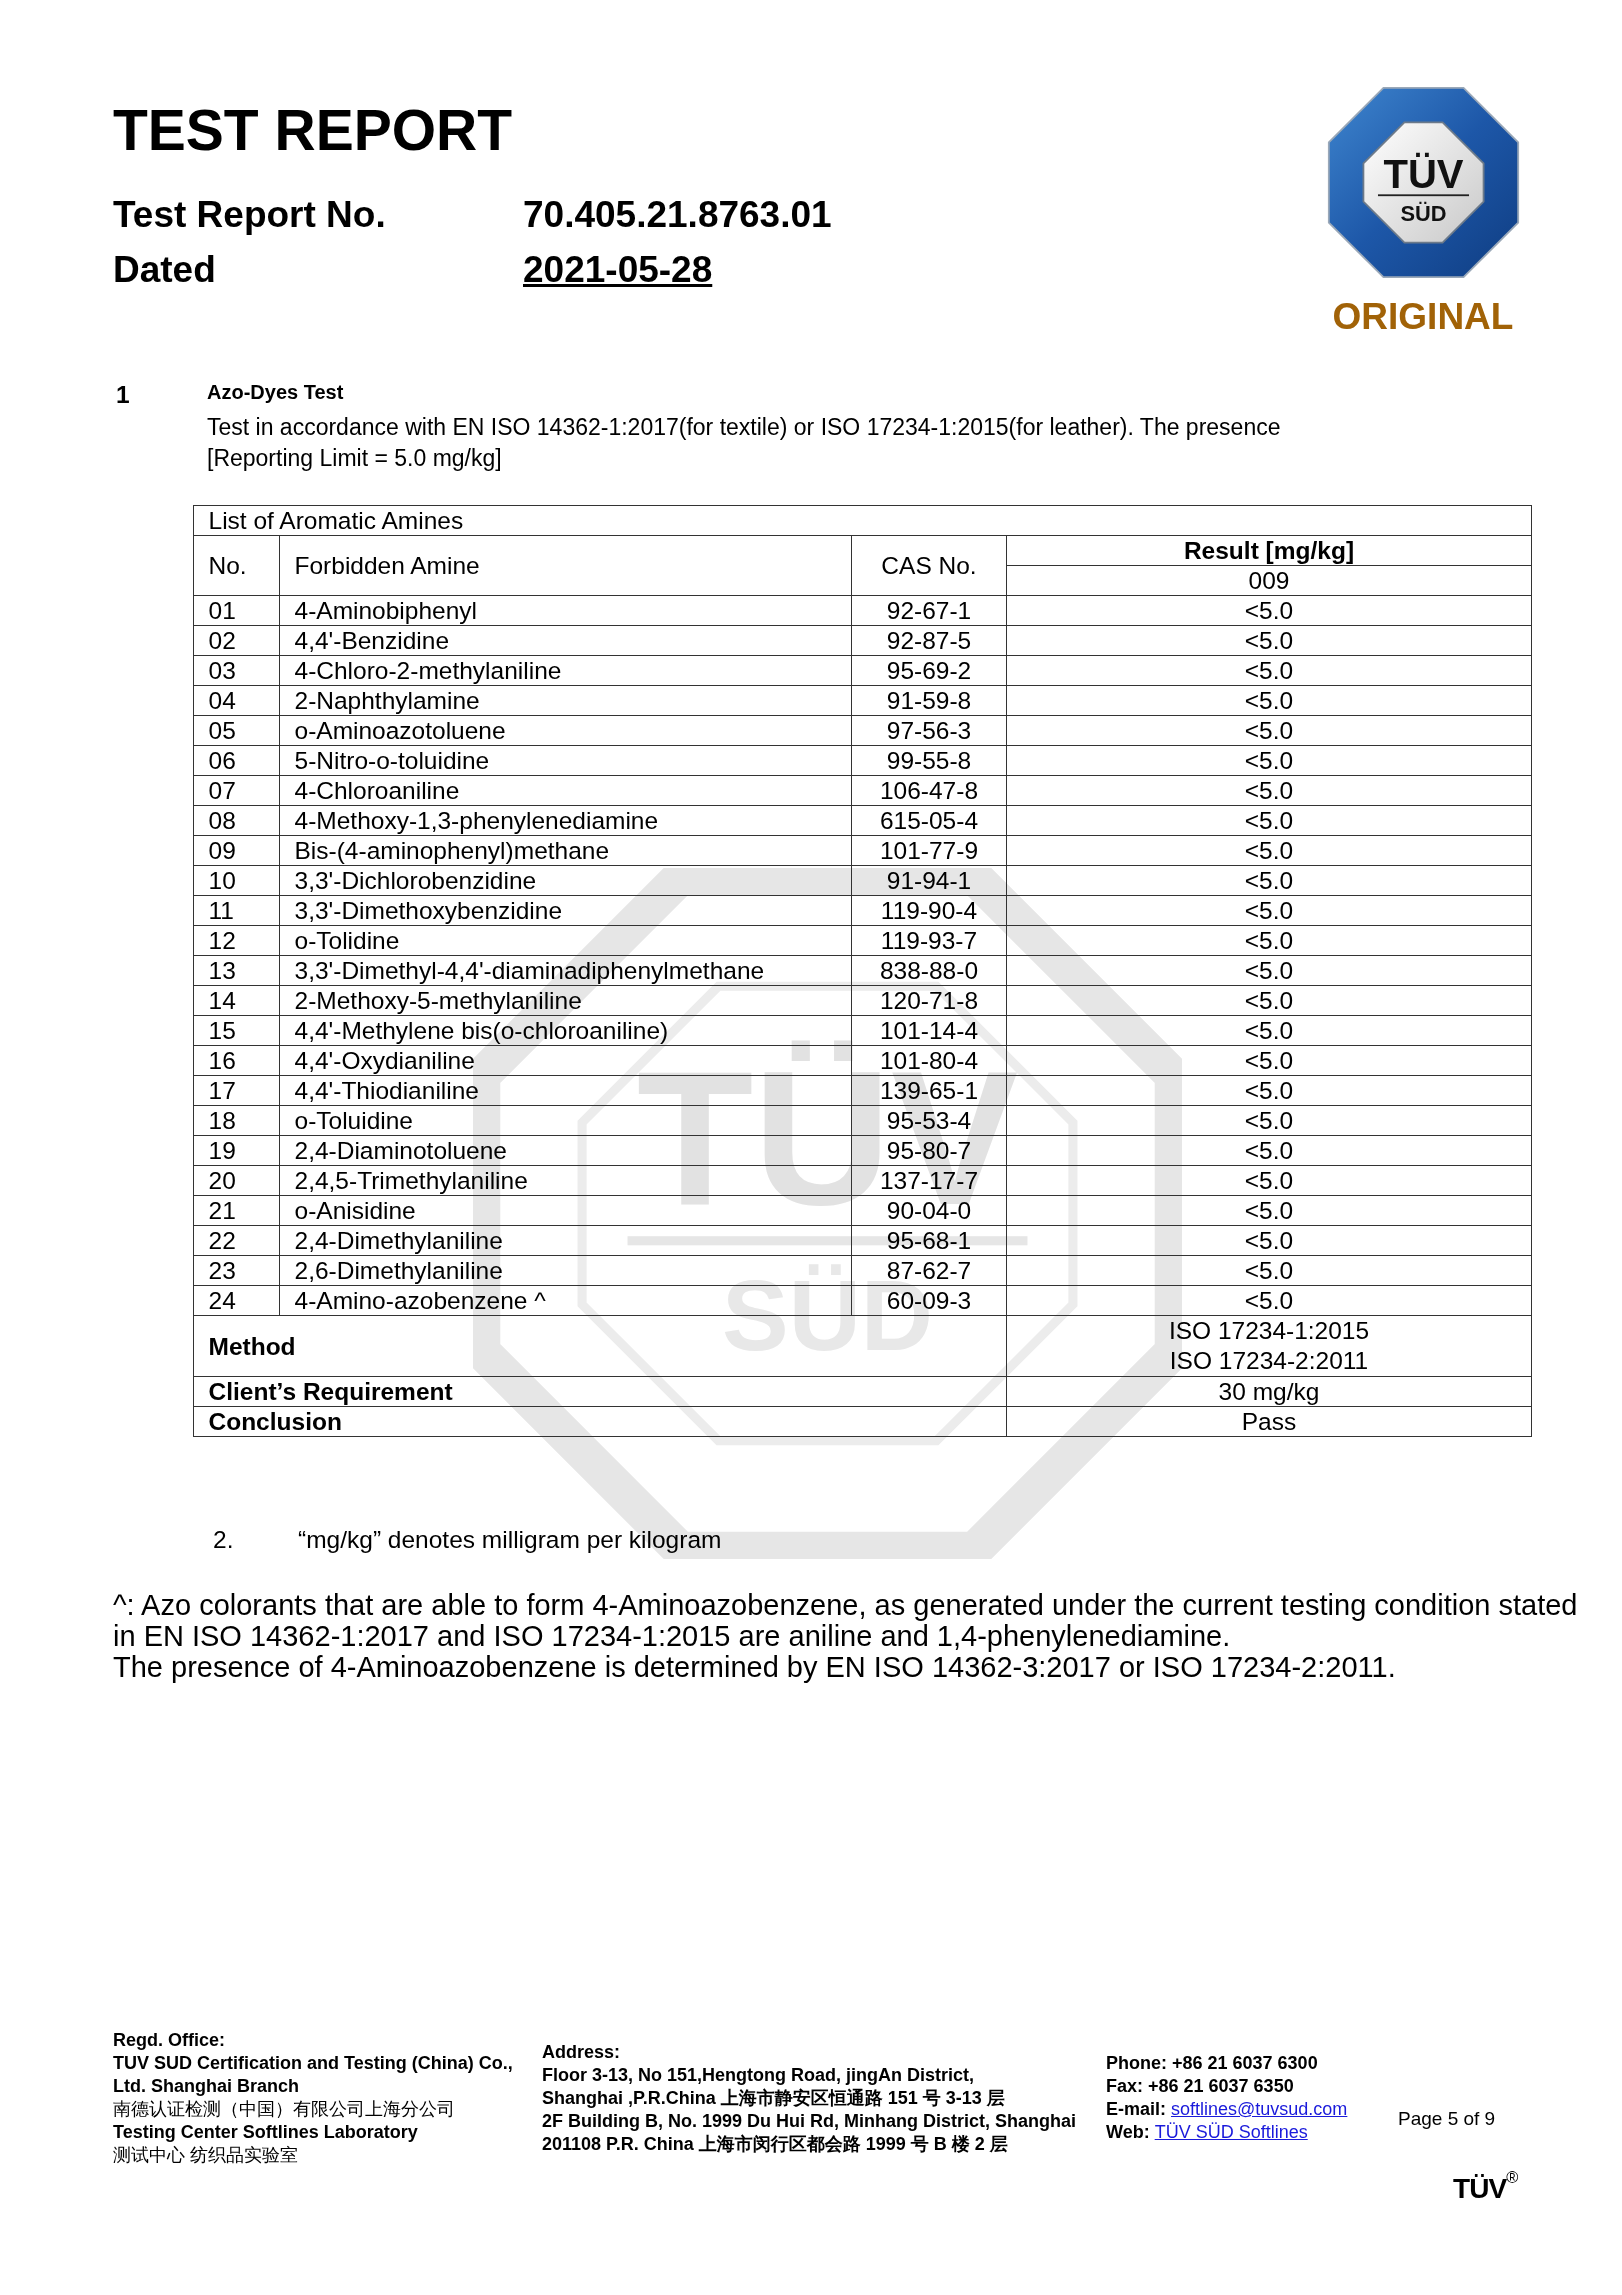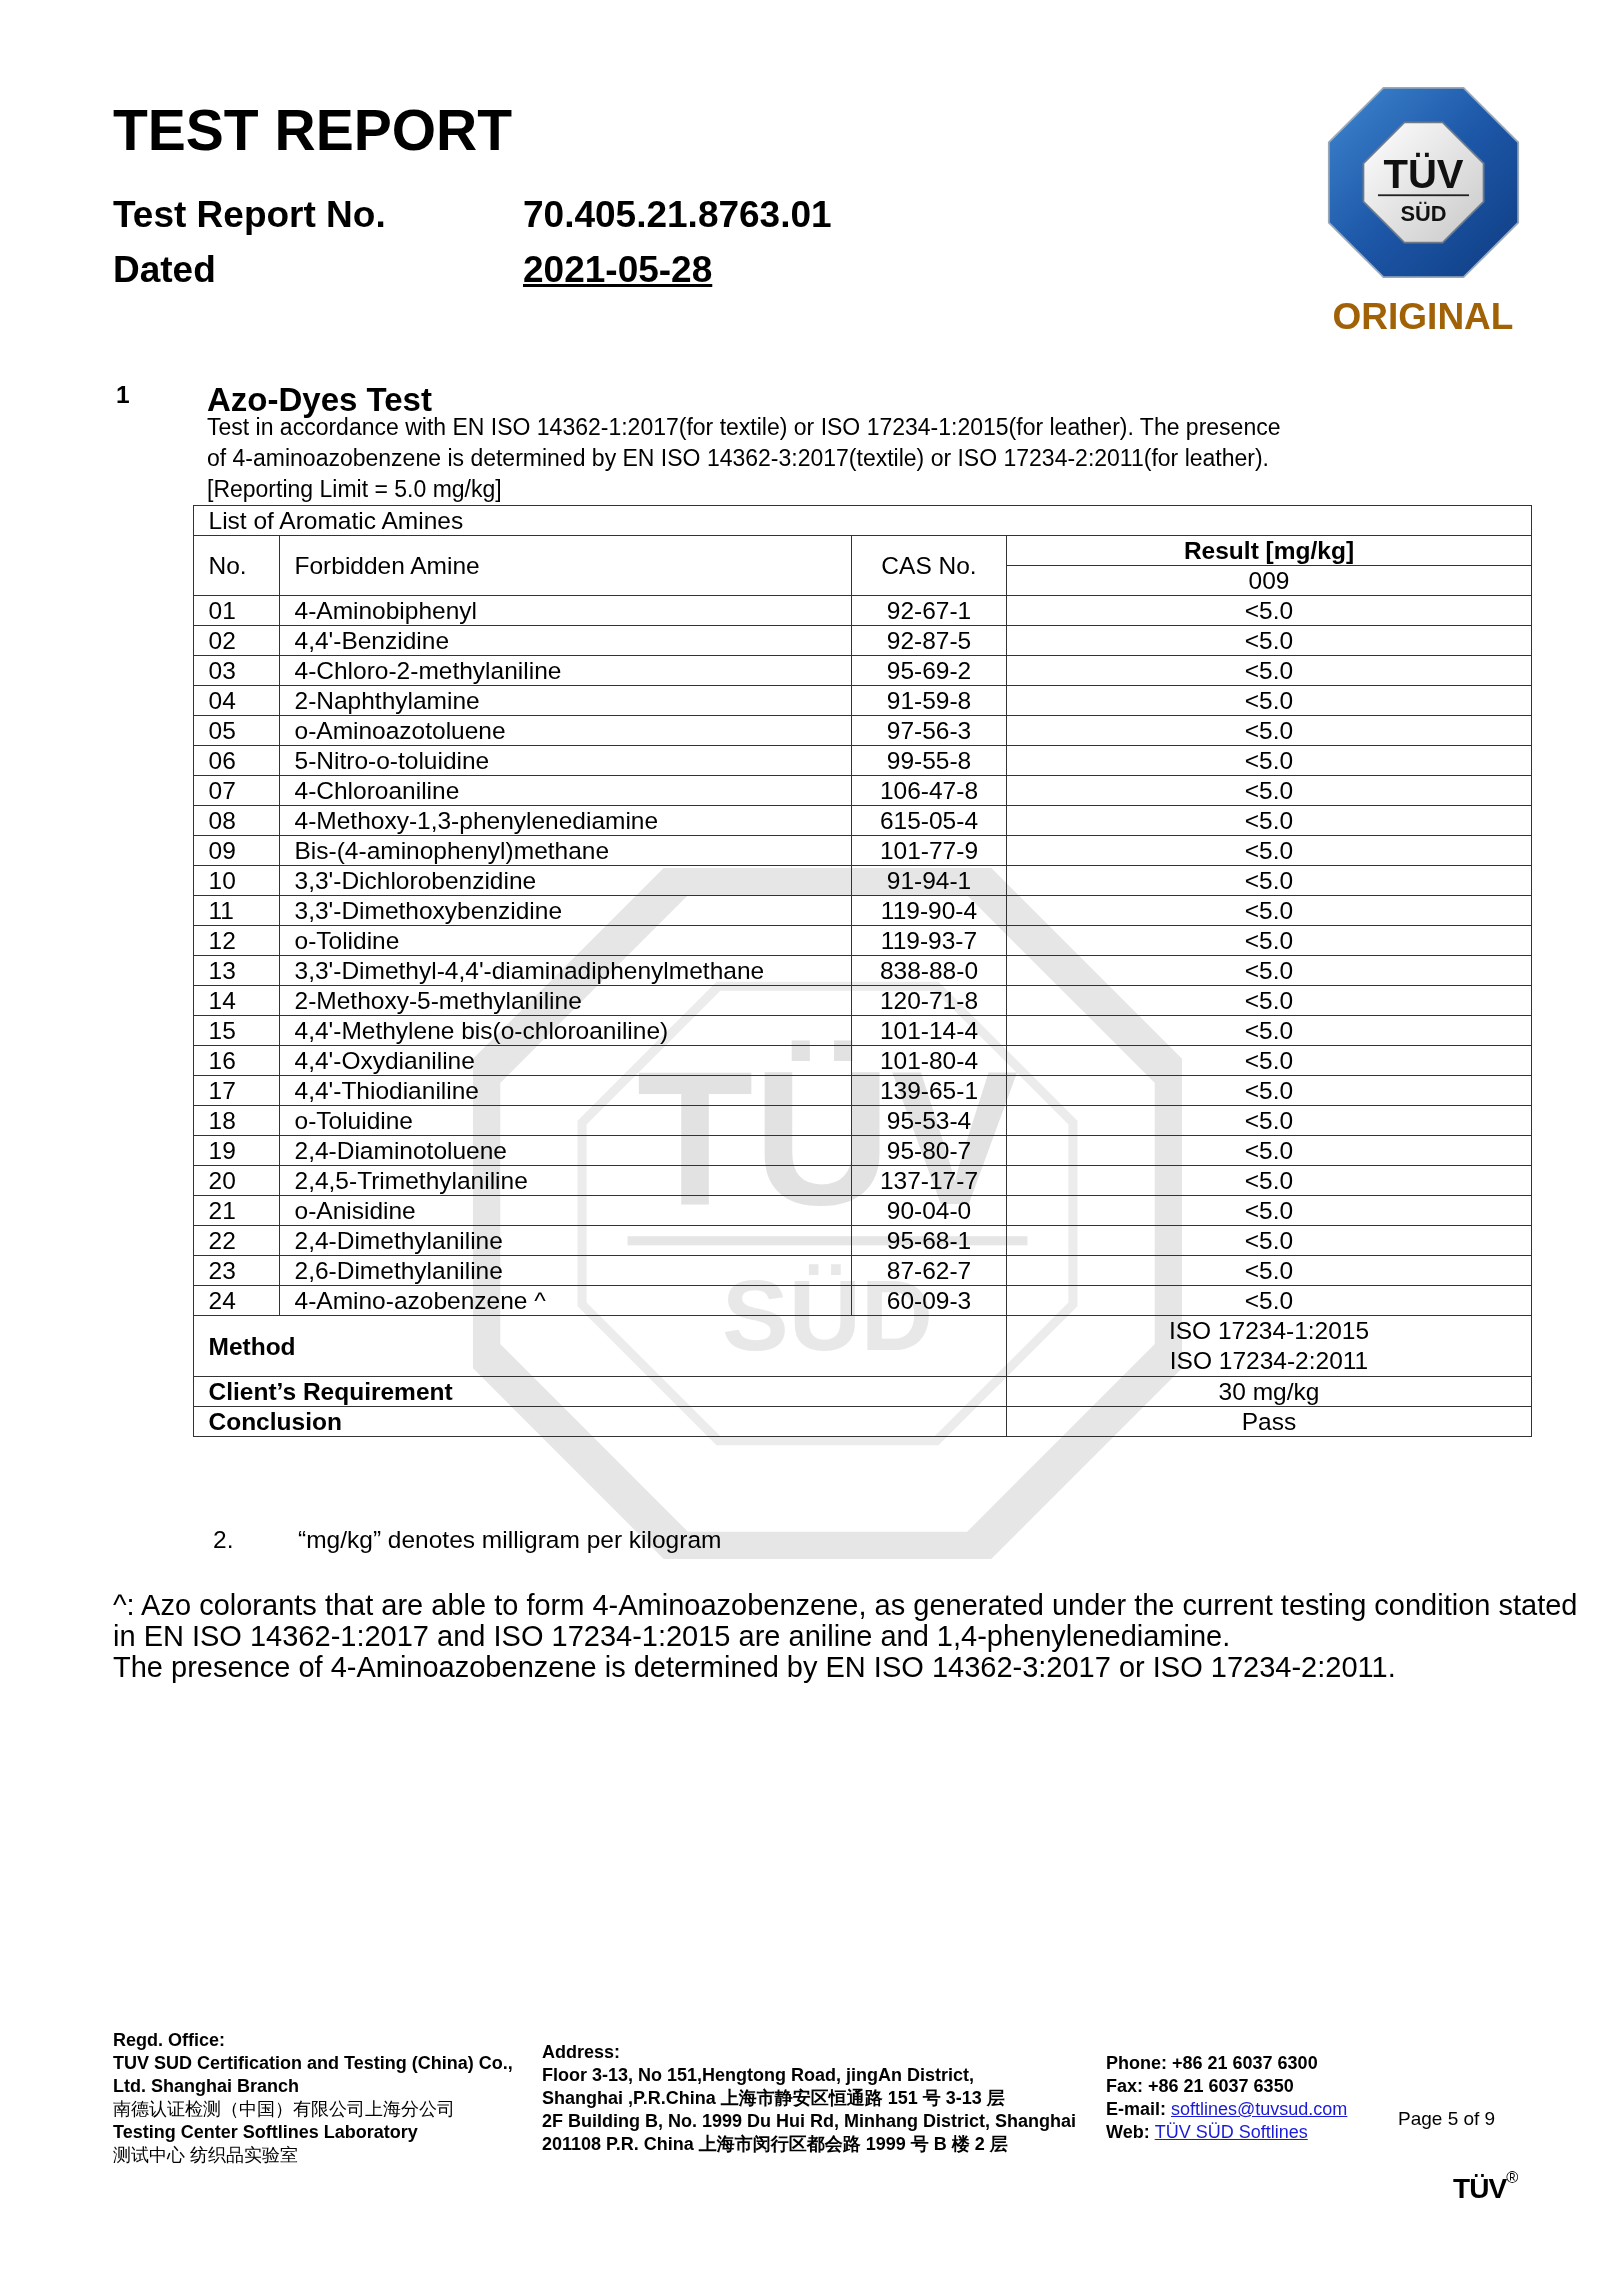--- a/index.html
+++ b/index.html
@@ -5,21 +5,21 @@
   html, body { margin: 0; padding: 0; background: #ffffff; }
   body { width: 1623px; height: 2296px; position: relative; overflow: hidden;
          font-family: "Liberation Sans", sans-serif; color: #000; }
   .abs { position: absolute; }
   .title { left: 113px; top: 102px; font-size: 57px; font-weight: bold; letter-spacing: 0px; line-height: 1; }
   .meta-label, .meta-value { font-size: 37px; font-weight: bold; line-height: 1; }
   .logo { left: 1327px; top: 86px; width: 193px; height: 193px; }
   .original { left: 1323px; top: 298px; width: 200px; text-align: center; font-size: 37px; font-weight: bold; color: #a16207; line-height: 1; }
 
   .sec-num { left: 116px; top: 381px; font-size: 24.5px; font-weight: bold; }
-  .sec-title { left: 207px; top: 381px; font-size: 33px; font-weight: bold; }
+  .sec-title { left: 207px; top: 381px; font-size: 20px; font-weight: bold; }
   .sec-body { left: 207px; top: 412px; width: 1336px; font-size: 23px; line-height: 31px; }
   .sec-body div { white-space: nowrap; }
 
   .watermark { left: 473px; top: 868px; width: 709px; height: 691px; }
 
   table.amines { position: absolute; left: 193px; top: 505px; width: 1338px;
                  border-collapse: collapse; font-size: 24.5px; table-layout: fixed; }
   table.amines td { border: 1.8px solid #333; padding: 0 14.5px; height: 29px; line-height: 29px; white-space: nowrap; background: transparent; }
   table.amines td.c { text-align: center; padding: 0; }
   table.amines td.b { font-weight: bold; }
@@ -78,21 +78,20 @@
   <text x="106" y="112" text-anchor="middle" font-family="Liberation Sans, sans-serif" font-weight="bold" font-size="44" fill="#111">TÜV</text>
   <rect x="56" y="119" width="100" height="2" fill="#222"></rect>
   <text x="106" y="148" text-anchor="middle" font-family="Liberation Sans, sans-serif" font-weight="bold" font-size="24" fill="#111">SÜD</text>
 </svg>
 <div class="abs original">ORIGINAL</div>
 
 <div class="abs sec-num">1</div>
 <div class="abs sec-title">Azo-Dyes Test</div>
 <div class="abs sec-body">
   <div>Test in accordance with EN ISO 14362-1:2017(for textile) or ISO 17234-1:2015(for leather). The presence</div>
-  <div>of 4-aminoazobenzene is determined by EN ISO 14362-3:2017(textile) or ISO 17234-2:2011(for leather).</div>
   <div>[Reporting Limit = 5.0 mg/kg]</div>
 </div>
 
 <table class="amines">
   <colgroup>
     <col class="col-no">
       <col class="col-name">
       <col class="col-cas">
       <col class="col-res">
   </colgroup>

